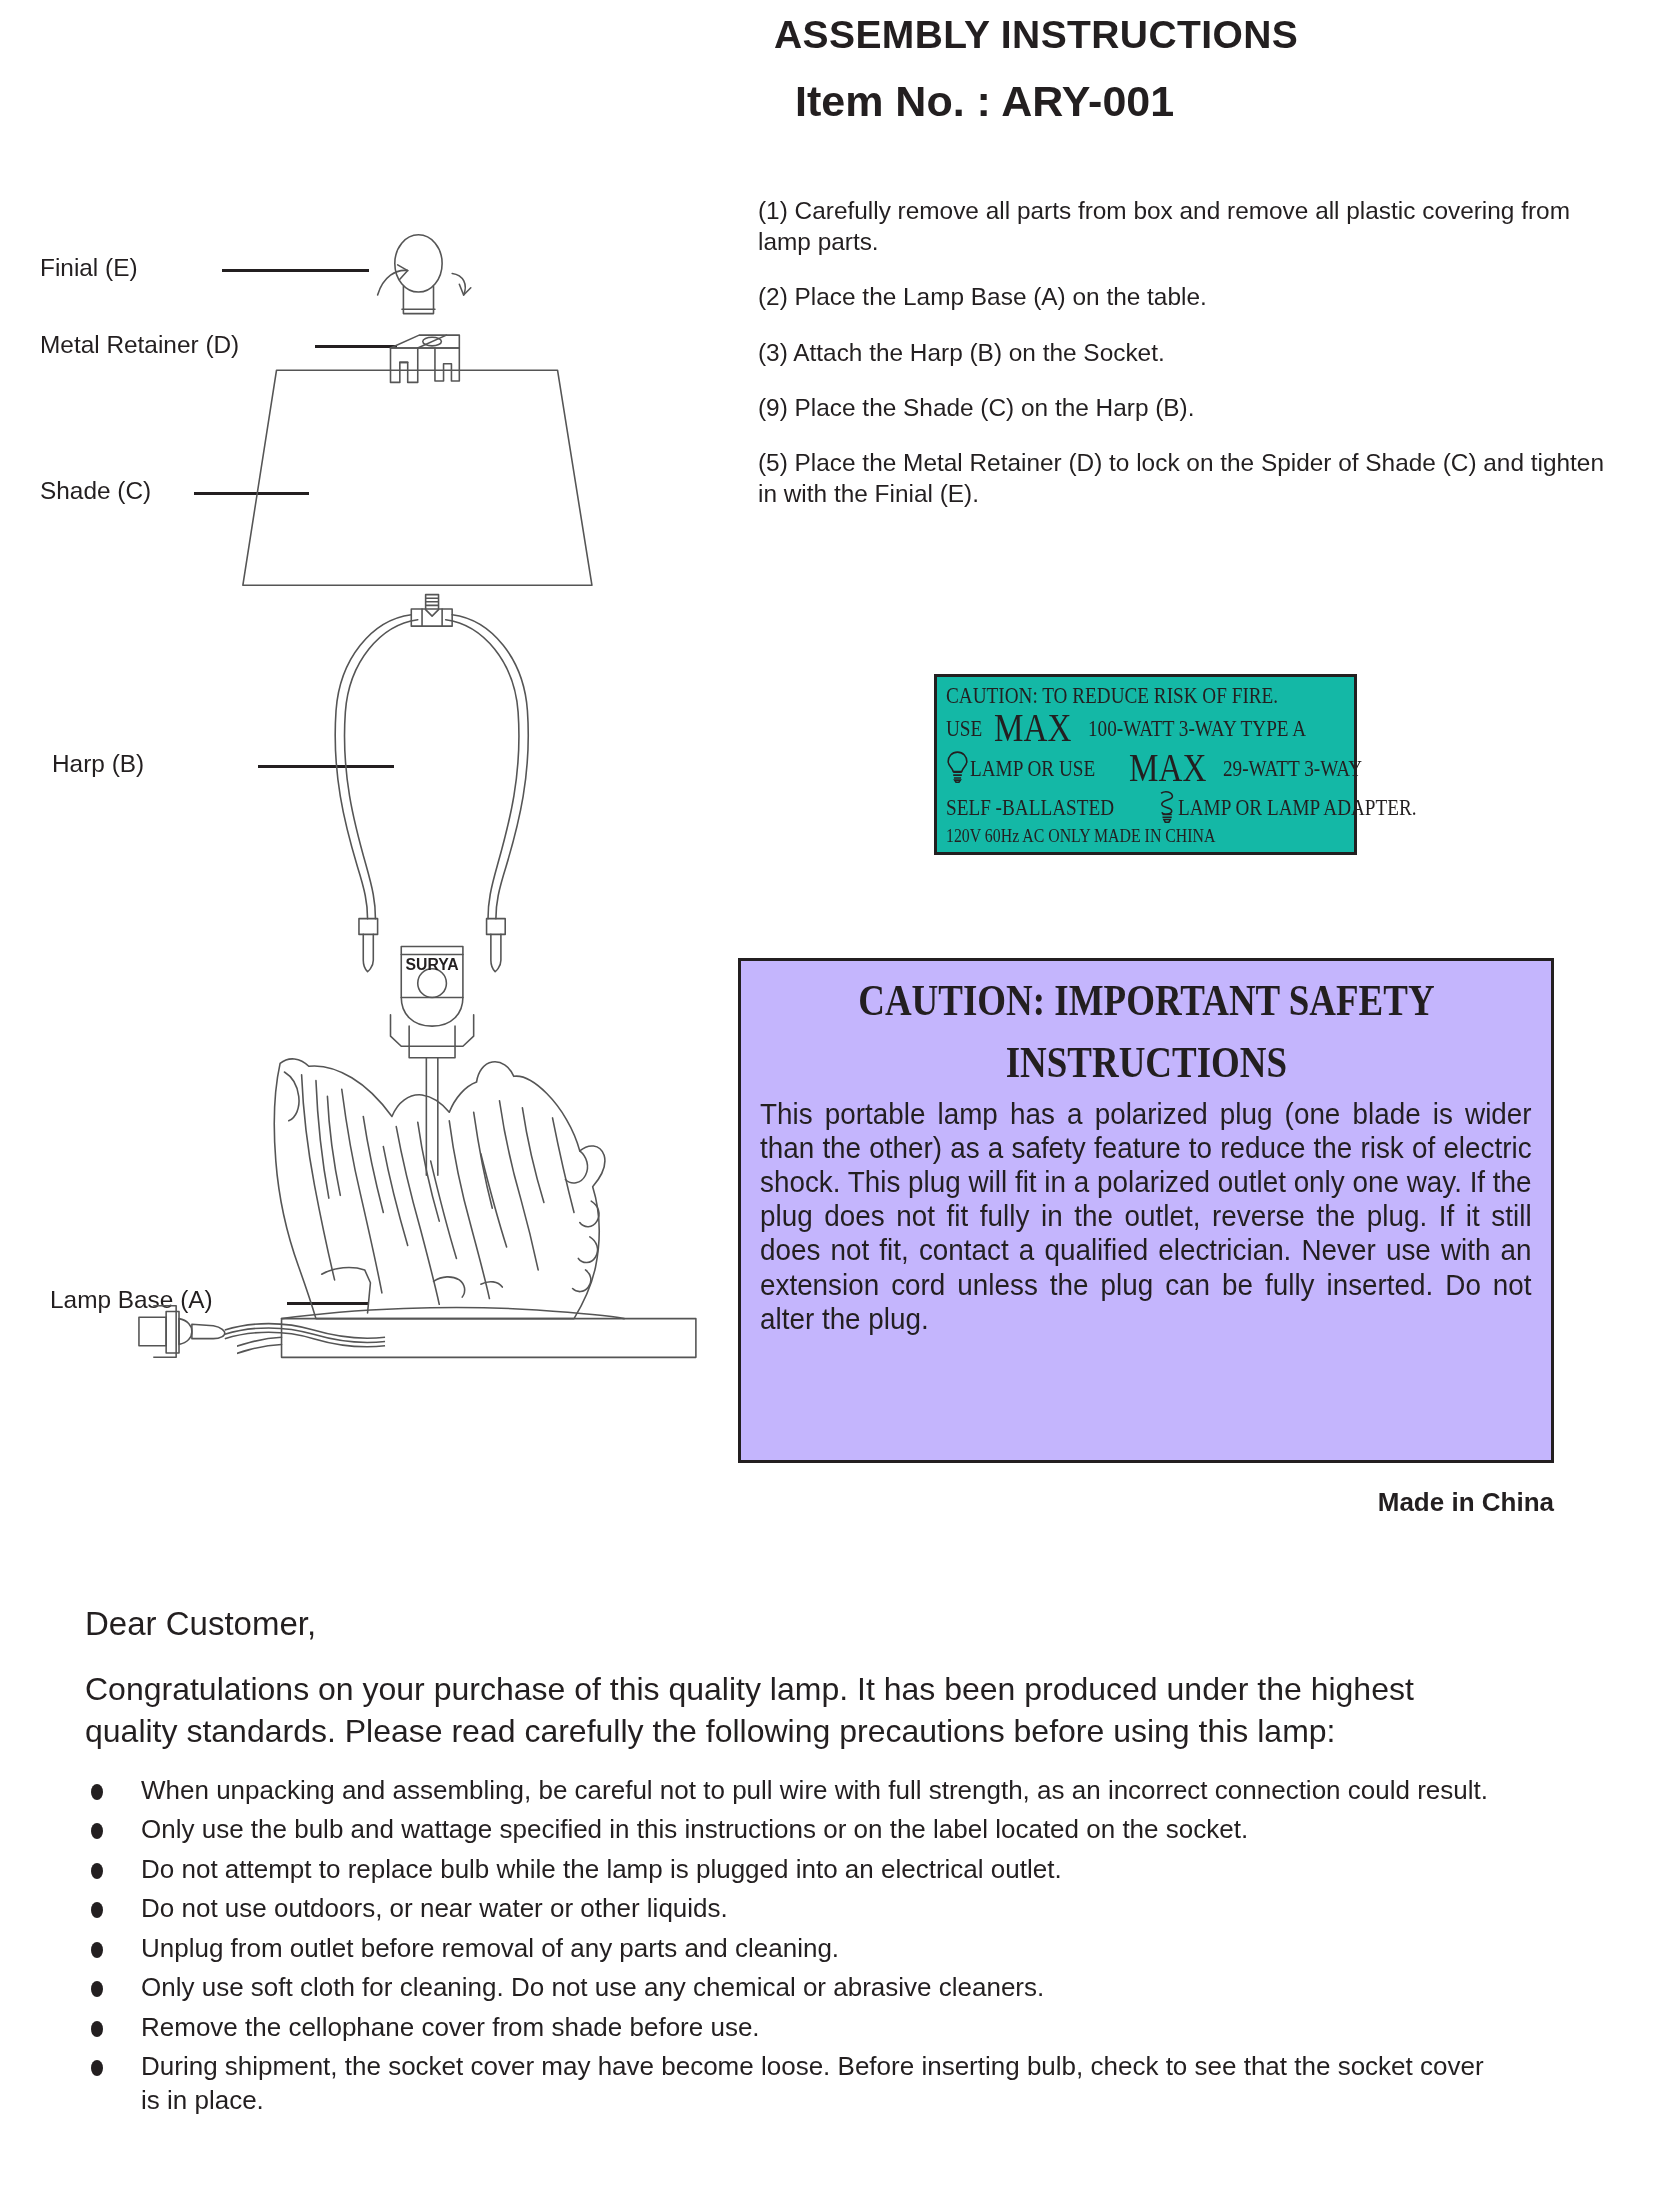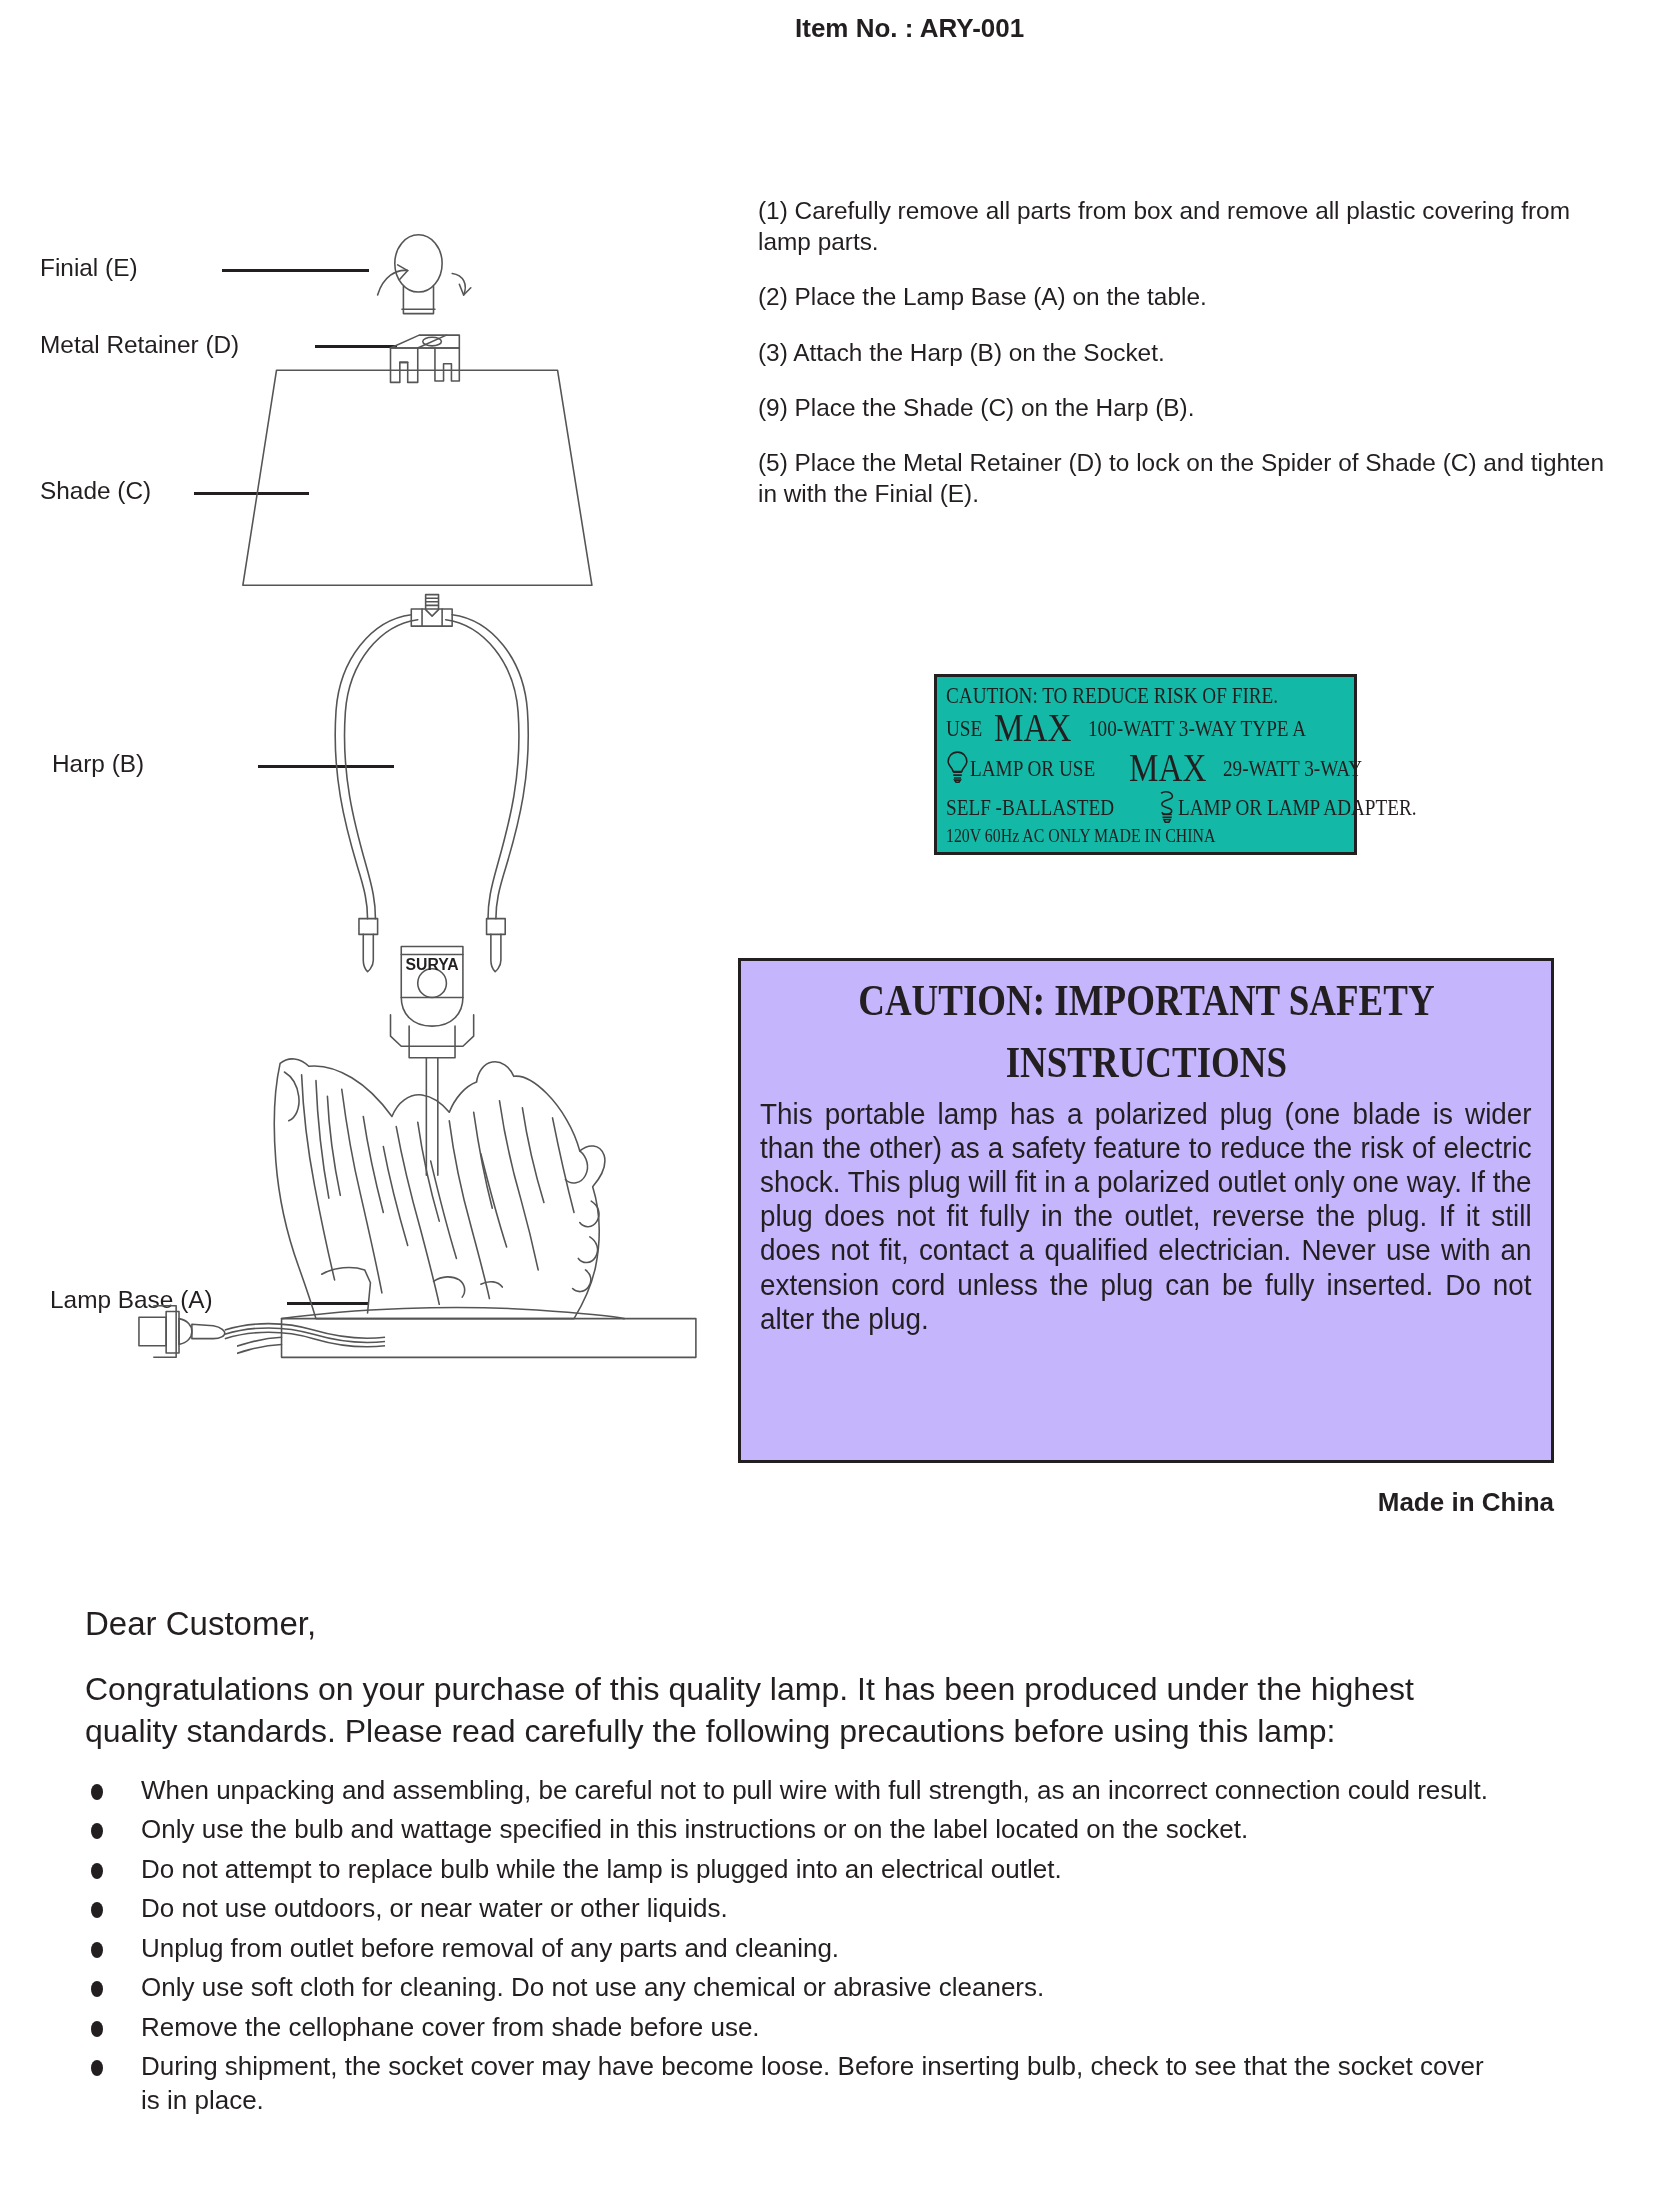--- a/index.html
+++ b/index.html
@@ -25,21 +25,21 @@
   }
   #doc-title {
     font-size: 39px;
     font-weight: bold;
     letter-spacing: 0.4px;
     text-align: left;
     margin: 0 0 20px 29px;
     white-space: nowrap;
   }
   #item-no {
-    font-size: 26px;
+    font-size: 43px;
     font-weight: bold;
     margin: 0 0 0 50px;
     white-space: nowrap;
   }
 
   
   #steps-list {
     position: absolute;
     left: 758px;
     top: 195px;
@@ -208,20 +208,21 @@
     width: 12.2px;
     height: 16px;
     background: #231f20;
     border-radius: 50%;
   }
 </style>
 </head>
 <body>
 
 <div id="header-block">
+  <div id="doc-title">ASSEMBLY INSTRUCTIONS</div>
   <div id="item-no">Item No. : ARY-001</div>
 </div>
 
 <div id="steps-list">
   <div class="step-line">(1) Carefully remove all parts from box and remove all plastic covering from lamp parts.</div>
   <div class="step-line">(2) Place the Lamp Base (A) on the table.</div>
   <div class="step-line">(3) Attach the Harp (B) on the Socket.</div>
   <div class="step-line">(9) Place the Shade (C) on the Harp (B).</div>
   <div class="step-line">(5) Place the Metal Retainer (D) to lock on the Spider of Shade (C) and tighten in with the Finial (E).</div>
 </div>

